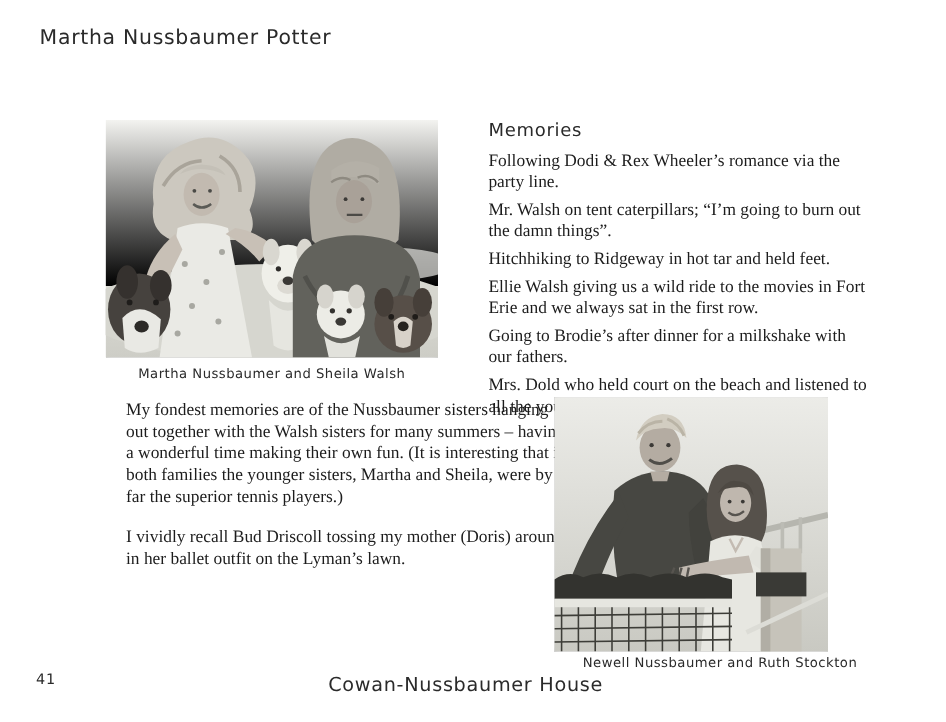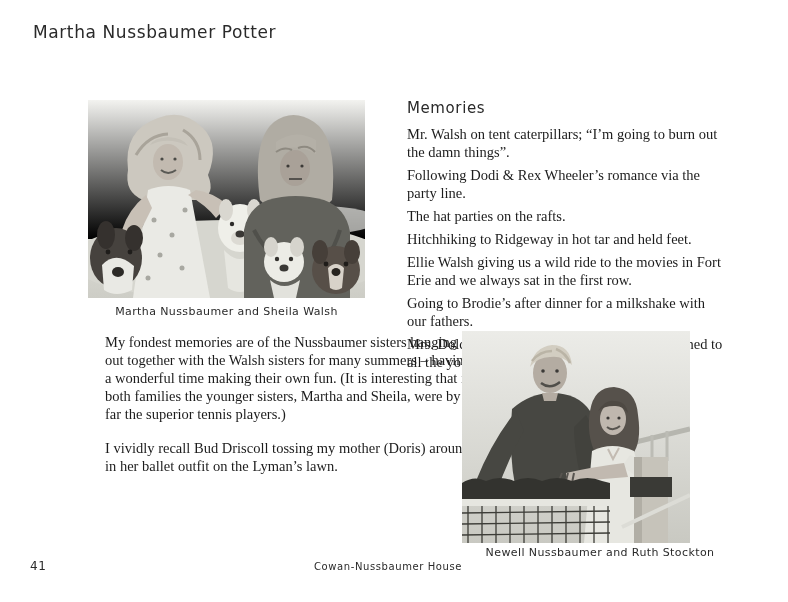--- a/index.html
+++ b/index.html
@@ -20,21 +20,21 @@
   .photo2{left:462px;top:331px;width:228px;height:212px;}
   .caption{position:absolute;text-align:center;font-size:11px;letter-spacing:0.4px;}
   .caption1{left:88px;top:305px;width:277px;}
   .caption2{left:474px;top:546px;width:252px;}
   .right-col{position:absolute;left:383px;top:99px;width:316px;margin-left:24px;}
   .right-col .heading{font-size:15px;margin:0 0 8px 0;font-weight:normal;}
   .right-col p{font-size:14.5px;line-height:18px;margin:0 0 5px 0;}
   .left-col{position:absolute;left:105px;top:333px;width:368px;}
   .left-col p{font-size:14.5px;line-height:18px;margin:0 0 16px 0;}
   .page-number{position:absolute;left:30px;top:559px;font-size:12px;}
-  .footer-title{position:absolute;left:0;top:561px;width:776px;text-align:center;font-size:10px;}
+  .footer-title{position:absolute;left:0;top:561px;width:776px;text-align:center;font-size:16px;}
 </style>
 </head>
 <body>
 
 <div class="page">
 
   <div class="page-title hand">
     <div class="line1">Martha Nussbaumer Potter</div>
   </div>
 
@@ -122,23 +122,22 @@
         <ellipse cx="248" cy="172" rx="4.5" ry="4" fill="#27231f"></ellipse>
         <circle cx="238" cy="164" r="2.4" fill="#1f1c19"></circle>
         <circle cx="258" cy="164" r="2.4" fill="#1f1c19"></circle>
       </g>
     </svg>
   </div>
   <div class="caption caption1 hand">Martha Nussbaumer and Sheila Walsh</div>
 
   <div class="right-col">
     <div class="heading hand">Memories</div>
+    <p>Following Dodi &amp; Rex Wheeler’s romance via the party line.</p>
     <p>Mr. Walsh on tent caterpillars; “I’m going to burn out the damn things”.</p>
-    <p>Following Dodi &amp; Rex Wheeler’s romance via the party line.</p>
-    <p>The hat parties on the rafts.</p>
     <p>Hitchhiking to Ridgeway in hot tar and held feet.</p>
     <p>Ellie Walsh giving us a wild ride to the movies in Fort Erie and we always sat in the first row.</p>
     <p>Going to Brodie’s after dinner for a milkshake with our fathers.</p>
     <p>Mrs. Dold who held court on the beach and listened to all the youngsters.</p>
   </div>
 
   <div class="left-col">
     <p>My fondest memories are of the Nussbaumer sisters hanging out together with the Walsh sisters for many summers – having a wonderful time making their own fun. (It is interesting that in both families the younger sisters, Martha and Sheila, were by far the superior tennis players.)</p>
     <p>I vividly recall Bud Driscoll tossing my mother (Doris) around in her ballet outfit on the Lyman’s lawn.</p>
   </div>

